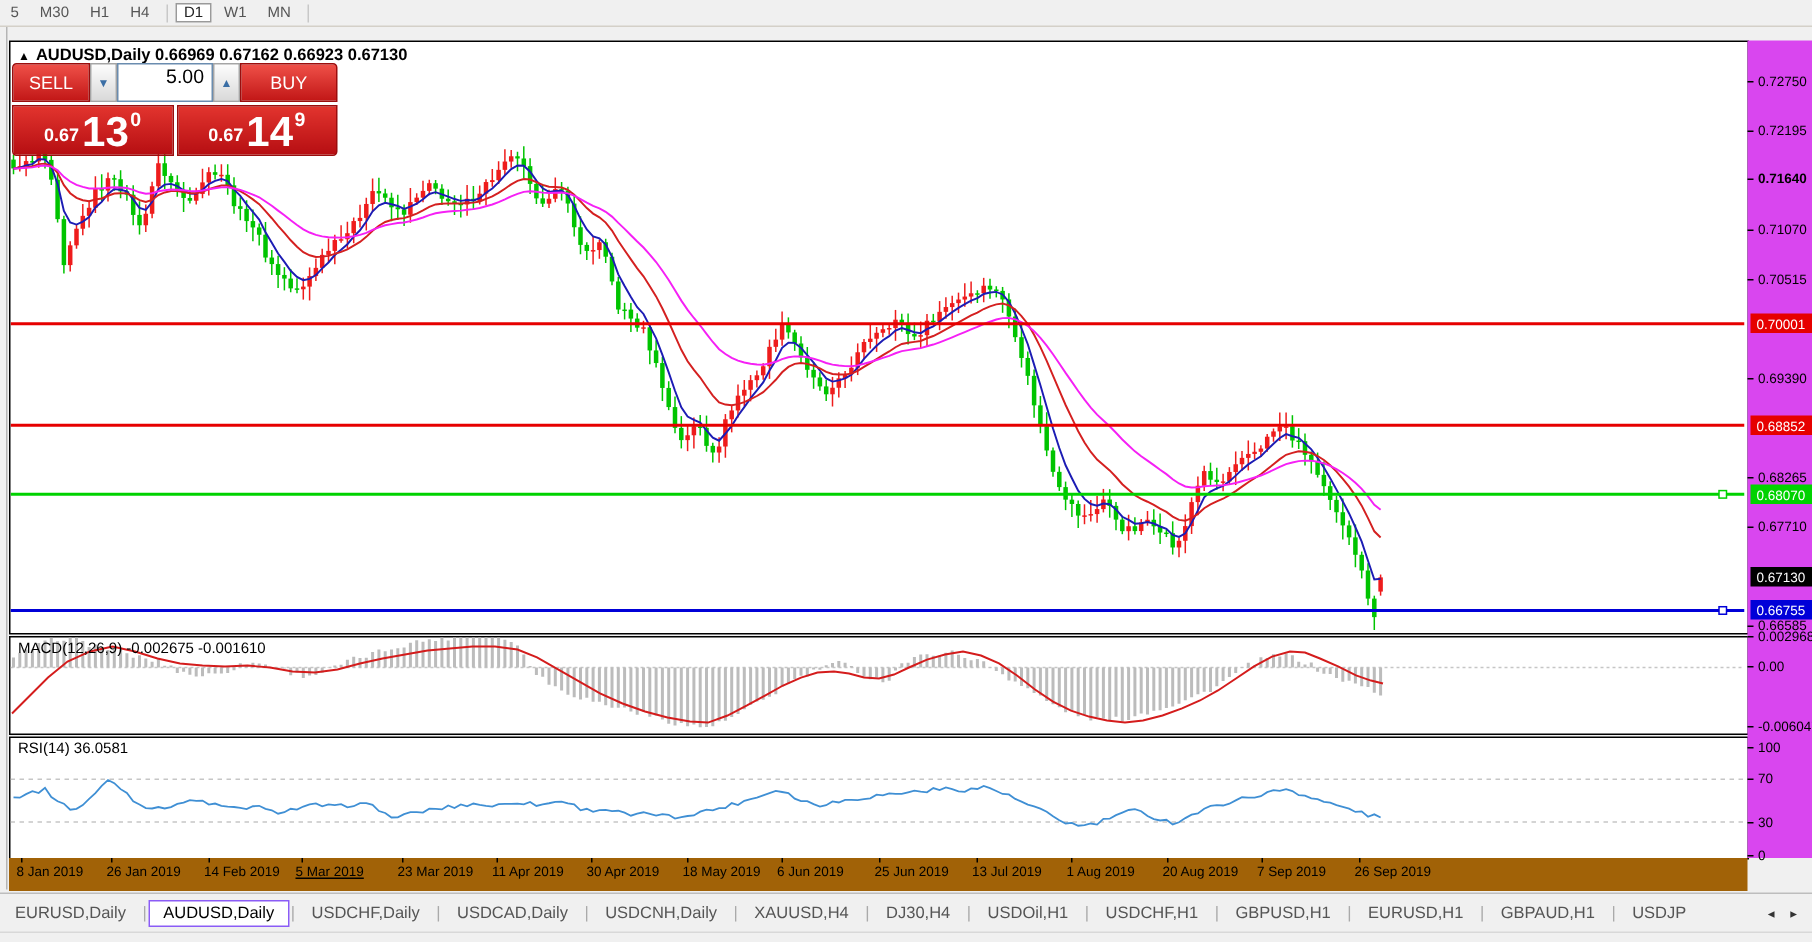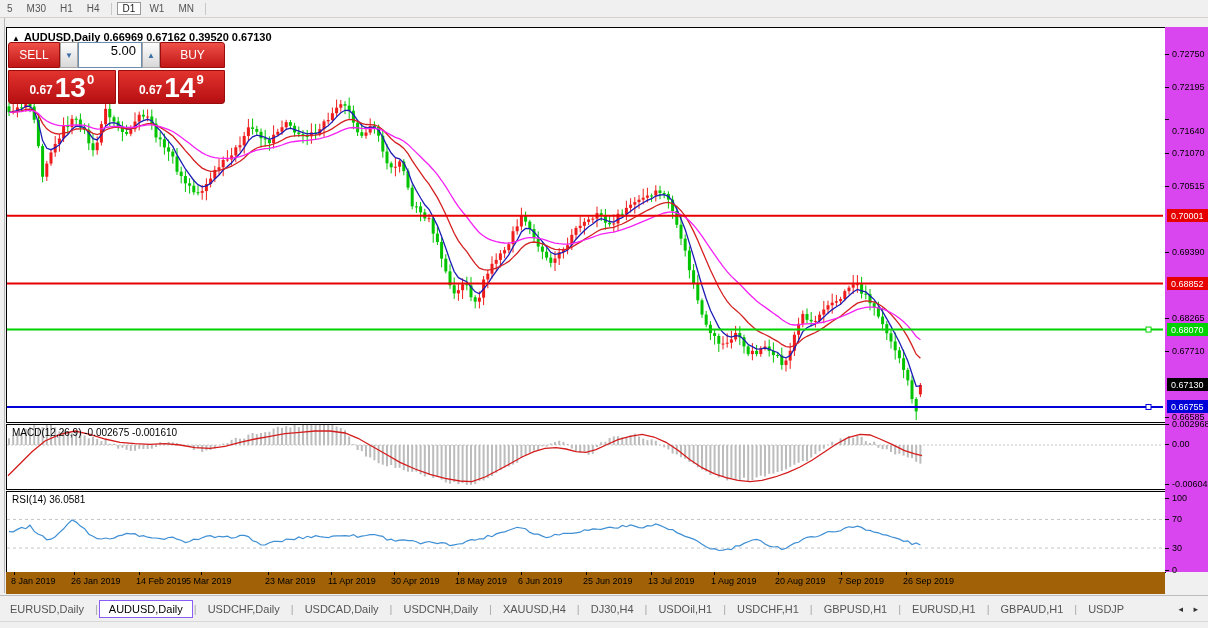--- a/index.html
+++ b/index.html
@@ -519,21 +519,21 @@
         <polyline points="9,112.3 13.2,111.8 17.4,110.3 21.6,109.4 25.8,106.1 30,106.3 34.2,110.8 38.400000000000006,122.6 42.6,140.6 46.800000000000004,148.3 51,149.7 55.2,147.7 59.400000000000006,144.7 63.6,138.3 67.80000000000001,134.6 72,129.3 76.2,126.0 80.4,126.5 84.60000000000001,127.6 88.8,132.9 93,138.6 97.2,139.9 101.4,134.7 105.60000000000001,126.1 109.80000000000001,123.1 114,122.6 118.2,124.1 122.4,126.8 126.60000000000001,129.1 130.8,129.2 135,126.6 139.20000000000002,122.7 143.4,120.6 147.6,119.3 151.8,120.7 156,126.3 160.20000000000002,130.6 164.4,136.2 168.6,141.3 172.8,146.4 177,154.8 181.20000000000002,161.9 185.4,169.0 189.6,174.6 193.8,180.5 198,184.6 202.20000000000002,186.8 206.4,185.9 210.60000000000002,183.4 214.8,178.9 219,175.0 223.20000000000002,170.0 227.4,166.5 231.60000000000002,162.8 235.8,157.7 240,153.5 244.20000000000002,147.7 248.4,140.9 252.60000000000002,136.9 256.8,135.2 261,136.2 265.2,137.3 269.40000000000003,139.3 273.6,137.8 277.8,135.8 282,132.9 286.2,129.3 290.40000000000003,128.1 294.6,129.6 298.8,131.1 303,132.7 307.2,133.9 311.40000000000003,133.4 315.6,133.6 319.8,132.1 324,128.5 328.2,125.7 332.40000000000003,121.6 336.6,116.9 340.8,112.7 345,110.3 349.2,110.5 353.40000000000003,114.5 357.6,120.4 361.8,125.5 366,127.9 370.2,127.3 374.40000000000003,127.2 378.6,130.0 382.8,137.2 387,145.9 391.2,153.0 395.40000000000003,157.6 399.6,158.9 403.8,163.0 408,171.2 412.20000000000005,182.9 416.40000000000003,190.7 420.6,198.0 424.8,204.8 429,209.3 433.20000000000005,217.4 437.40000000000003,225.6 441.6,236.6 445.8,248.2 450,260.5 454.20000000000005,271.5 458.40000000000003,277.7 462.6,279.9 466.8,281.7 471,286.9 475.20000000000005,291.8 479.40000000000003,293.8 483.6,289.0 487.8,283.9 492,277.2 496.20000000000005,271.4 500.40000000000003,265.4 504.6,260.3 508.8,254.9 513,247.0 517.2,240.2 521.4,231.9 525.6,228.5 529.8000000000001,228.6 534,231.9 538.2,236.8 542.4,241.7 546.6,247.0 550.8000000000001,252.3 555,254.4 559.2,253.6 563.4,252.2 567.6,249.9 571.8000000000001,244.9 576,239.2 580.2,234.8 584.4,230.5 588.6,226.8 592.8000000000001,224.1 597,220.4 601.2,218.7 605.4,220.0 609.6,221.5 613.8000000000001,222.1 618,219.4 622.2,217.6 626.4,214.4 630.6,211.2 634.8000000000001,208.1 639,205.3 643.2,202.8 647.4,200.4 651.6,198.7 655.8000000000001,196.0 660,195.0 664.2,194.6 668.4,196.3 672.6,201.2 676.8000000000001,209.1 681,218.9 685.2,229.5 689.4,243.1 693.6,256.8 697.8000000000001,271.3 702,285.7 706.2,298.7 710.4,310.2 714.6,318.8 718.8000000000001,327.1 723,332.6 727.2,336.0 731.4,337.1 735.6,335.7 739.8000000000001,336.2 744,339.6 748.2,344.5 752.4,346.6 756.6,349.1 760.8000000000001,348.8 765,348.0 769.2,349.0 773.4,351.0 777.6,352.5 781.8000000000001,356.6 786,357.9 790.2,355.5 794.4,348.6 798.6,340.3 802.8000000000001,331.6 807,327.7 811.2,325.6 815.4000000000001,324.0 819.6,320.9 823.8000000000001,317.1 828,313.1 832.2,309.6 836.4000000000001,306.8 840.6,304.2 844.8000000000001,299.9 849,295.8 853.2,292.0 857.4000000000001,289.4 861.6,290.8 865.8000000000001,291.9 870,295.7 874.2,299.6 878.4000000000001,305.3 882.6,311.6 886.8000000000001,318.8 891,326.4 895.2,334.3 899.4000000000001,342.3 903.6,351.5 907.8000000000001,361.1 912,373.8 916.2,386.3 920.4000000000001,385.8" fill="none" stroke="#1c1cb4" stroke-width="1.3"></polyline>
         <polyline points="9,112.3 13.2,112.1 17.4,111.5 21.6,110.9 25.8,109.4 30,109.1 34.2,110.5 38.400000000000006,115.2 42.6,123.4 46.800000000000004,128.8 51,131.9 55.2,133.5 59.400000000000006,134.2 63.6,133.0 67.80000000000001,132.3 72,130.5 76.2,129.0 80.4,128.8 84.60000000000001,128.9 88.8,130.9 93,133.4 97.2,134.6 101.4,133.2 105.60000000000001,130.0 109.80000000000001,128.3 114,127.4 118.2,127.4 122.4,128.0 126.60000000000001,128.8 130.8,128.8 135,127.9 139.20000000000002,126.1 143.4,124.8 147.6,123.7 151.8,123.7 156,125.5 160.20000000000002,127.4 164.4,130.0 168.6,132.9 172.8,136.1 177,140.8 181.20000000000002,145.5 185.4,150.6 189.6,155.2 193.8,160.2 198,164.5 202.20000000000002,168.1 206.4,170.2 210.60000000000002,171.3 214.8,171.1 219,170.6 223.20000000000002,169.2 227.4,167.9 231.60000000000002,166.2 235.8,163.7 240,161.3 244.20000000000002,157.9 248.4,153.8 252.60000000000002,150.5 256.8,148.0 261,146.7 265.2,145.8 269.40000000000003,145.4 273.6,144.0 277.8,142.4 282,140.3 286.2,137.9 290.40000000000003,136.3 294.6,135.8 298.8,135.6 303,135.6 307.2,135.7 311.40000000000003,135.3 315.6,135.1 319.8,134.3 324,132.6 328.2,130.9 332.40000000000003,128.6 336.6,125.8 340.8,122.9 345,120.6 349.2,119.3 353.40000000000003,119.7 357.6,121.4 361.8,123.3 366,124.5 370.2,124.7 374.40000000000003,125.0 378.6,126.5 382.8,129.8 387,134.3 391.2,138.7 395.40000000000003,142.4 399.6,144.9 403.8,148.4 408,153.7 412.20000000000005,160.7 416.40000000000003,166.8 420.6,172.9 424.8,178.9 429,184.2 433.20000000000005,190.8 437.40000000000003,197.6 441.6,205.7 445.8,214.5 450,223.9 454.20000000000005,233.2 458.40000000000003,240.8 462.6,246.6 466.8,251.7 471,257.8 475.20000000000005,263.7 479.40000000000003,268.2 483.6,269.7 487.8,270.2 492,269.4 496.20000000000005,268.1 500.40000000000003,266.1 504.6,264.0 508.8,261.4 513,257.4 517.2,253.2 521.4,248.2 525.6,244.6 529.8000000000001,242.6 534,242.0 538.2,242.6 542.4,243.8 546.6,245.6 550.8000000000001,247.9 555,249.3 559.2,249.7 563.4,249.7 567.6,249.1 571.8000000000001,247.2 576,244.6 580.2,242.1 584.4,239.4 588.6,236.8 592.8000000000001,234.3 597,231.5 601.2,229.3 605.4,228.5 609.6,227.9 613.8000000000001,227.3 618,225.5 622.2,224.0 626.4,221.9 630.6,219.6 634.8000000000001,217.2 639,214.9 643.2,212.6 647.4,210.3 651.6,208.4 655.8000000000001,206.0 660,204.2 664.2,202.9 668.4,202.4 672.6,203.6 676.8000000000001,206.4 681,210.7 685.2,216.0 689.4,223.2 693.6,231.4 697.8000000000001,240.6 702,250.4 706.2,260.3 710.4,270.0 714.6,278.8 718.8000000000001,287.5 723,295.0 727.2,301.3 731.4,306.4 735.6,310.0 739.8000000000001,313.6 744,318.0 748.2,322.8 752.4,326.5 756.6,330.2 760.8000000000001,332.6 765,334.5 769.2,336.6 773.4,339.1 777.6,341.3 781.8000000000001,344.4 786,346.6 790.2,347.1 794.4,345.5 798.6,342.6 802.8000000000001,338.8 807,336.3 811.2,334.3 815.4000000000001,332.5 819.6,330.1 823.8000000000001,327.4 828,324.4 832.2,321.5 836.4000000000001,318.8 840.6,316.2 844.8000000000001,312.8 849,309.5 853.2,306.1 857.4000000000001,303.2 861.6,301.9 865.8000000000001,300.9 870,301.2 874.2,302.0 878.4000000000001,304.0 882.6,306.7 886.8000000000001,310.2 891,314.4 895.2,319.2 899.4000000000001,324.4 903.6,330.4 907.8000000000001,337.1 912,345.4 916.2,354.2 920.4000000000001,358.3" fill="none" stroke="#d42020" stroke-width="1.3"></polyline>
         <polyline points="9,112.3 13.2,112.2 17.4,111.8 21.6,111.6 25.8,110.7 30,110.4 34.2,111.1 38.400000000000006,113.5 42.6,117.9 46.800000000000004,121.0 51,123.2 55.2,124.6 59.400000000000006,125.6 63.6,125.6 67.80000000000001,125.7 72,125.2 76.2,124.8 80.4,125.0 84.60000000000001,125.3 88.8,126.6 93,128.2 97.2,129.2 101.4,128.8 105.60000000000001,127.5 109.80000000000001,126.8 114,126.4 118.2,126.5 122.4,126.8 126.60000000000001,127.3 130.8,127.5 135,127.0 139.20000000000002,126.2 143.4,125.5 147.6,124.9 151.8,124.8 156,125.7 160.20000000000002,126.6 164.4,128.1 168.6,129.7 172.8,131.5 177,134.3 181.20000000000002,137.2 185.4,140.4 189.6,143.5 193.8,146.9 198,150.0 202.20000000000002,152.9 206.4,155.0 210.60000000000002,156.6 214.8,157.6 219,158.2 223.20000000000002,158.3 227.4,158.4 231.60000000000002,158.2 235.8,157.5 240,156.6 244.20000000000002,155.2 248.4,153.3 252.60000000000002,151.6 256.8,150.2 261,149.4 265.2,148.7 269.40000000000003,148.3 273.6,147.4 277.8,146.3 282,145.0 286.2,143.4 290.40000000000003,142.2 294.6,141.5 298.8,141.0 303,140.7 307.2,140.4 311.40000000000003,139.8 315.6,139.4 319.8,138.7 324,137.5 328.2,136.3 332.40000000000003,134.7 336.6,132.9 340.8,130.9 345,129.2 349.2,127.9 353.40000000000003,127.5 357.6,127.8 361.8,128.4 366,128.7 370.2,128.5 374.40000000000003,128.4 378.6,128.9 382.8,130.4 387,132.7 391.2,135.1 395.40000000000003,137.3 399.6,138.9 403.8,141.2 408,144.4 412.20000000000005,148.6 416.40000000000003,152.6 420.6,156.8 424.8,161.0 429,165.0 433.20000000000005,169.7 437.40000000000003,174.7 441.6,180.5 445.8,186.7 450,193.5 454.20000000000005,200.4 458.40000000000003,206.6 462.6,212.0 466.8,217.0 471,222.6 475.20000000000005,228.0 479.40000000000003,232.8 483.6,236.0 487.8,238.6 492,240.4 496.20000000000005,241.7 500.40000000000003,242.5 504.6,243.0 508.8,243.1 513,242.3 517.2,241.2 521.4,239.4 525.6,238.2 529.8000000000001,237.6 534,237.6 538.2,238.2 542.4,239.2 546.6,240.4 550.8000000000001,242.0 555,243.1 559.2,243.7 563.4,244.1 567.6,244.2 571.8000000000001,243.6 576,242.5 580.2,241.3 584.4,240.0 588.6,238.6 592.8000000000001,237.2 597,235.5 601.2,234.1 605.4,233.4 609.6,232.7 613.8000000000001,232.1 618,230.8 622.2,229.7 626.4,228.2 630.6,226.6 634.8000000000001,224.9 639,223.1 643.2,221.4 647.4,219.6 651.6,217.9 655.8000000000001,216.0 660,214.5 664.2,213.0 668.4,212.1 672.6,212.0 676.8000000000001,212.9 681,214.7 685.2,217.2 689.4,220.8 693.6,225.2 697.8000000000001,230.4 702,236.2 706.2,242.3 710.4,248.6 714.6,254.6 718.8000000000001,260.7 723,266.4 727.2,271.7 731.4,276.4 735.6,280.3 739.8000000000001,284.2 744,288.5 748.2,293.0 752.4,297.0 756.6,300.9 760.8000000000001,304.2 765,307.1 769.2,310.1 773.4,313.2 777.6,316.1 781.8000000000001,319.5 786,322.3 790.2,324.3 794.4,325.0 798.6,324.9 802.8000000000001,324.2 807,323.9 811.2,323.7 815.4000000000001,323.5 819.6,322.9 823.8000000000001,322.0 828,320.8 832.2,319.6 836.4000000000001,318.3 840.6,317.0 844.8000000000001,315.2 849,313.3 853.2,311.3 857.4000000000001,309.4 861.6,308.3 865.8000000000001,307.4 870,307.1 874.2,307.1 878.4000000000001,307.8 882.6,308.9 886.8000000000001,310.6 891,312.7 895.2,315.3 899.4000000000001,318.3 903.6,321.8 907.8000000000001,325.9 912,330.9 916.2,336.5 920.4000000000001,339.8" fill="none" stroke="#f520f5" stroke-width="1.3"></polyline>
         <line x1="7" y1="215.86112000000008" x2="1163" y2="215.86112000000008" stroke="#e60000" stroke-width="2"></line>
         <line x1="7" y1="283.5142400000001" x2="1163" y2="283.5142400000001" stroke="#e60000" stroke-width="2"></line>
         <line x1="7" y1="329.55840000000035" x2="1163" y2="329.55840000000035" stroke="#00d200" stroke-width="2"></line>
         <rect x="1146" y="327.05840000000035" width="5" height="5" fill="#fff" stroke="#00d200" stroke-width="1"></rect>
         <line x1="7" y1="406.9856000000003" x2="1163" y2="406.9856000000003" stroke="#0000d8" stroke-width="2"></line>
         <rect x="1146" y="404.4856000000003" width="5" height="5" fill="#fff" stroke="#0000d8" stroke-width="1"></rect>
       </svg>
-    <div id="chart-title"><span class="tri">▲</span><span>AUDUSD,Daily  0.66969 0.67162 0.39520 0.67130</span></div>
+    <div id="chart-title"><span class="tri">▲</span><span>AUDUSD,Daily  0.66969 0.67162 0.66923 0.67130</span></div>
   </div>
 
   <div id="macd-plot" class="plot">
     <svg id="macd-svg" width="1156" height="62" viewBox="0 0 1156 62">
         <line x1="0" y1="20" x2="1156" y2="20" stroke="#c6c6c6" stroke-width="1" stroke-dasharray="2,2"></line>
         <line x1="2" y1="20" x2="2" y2="13.360565516531803" stroke="#bcbcbc" stroke-width="2"></line>
         <line x1="6.199999999999999" y1="20" x2="6.199999999999999" y2="10.156748426987583" stroke="#bcbcbc" stroke-width="2"></line>
         <line x1="10.399999999999999" y1="20" x2="10.399999999999999" y2="7.950303265540342" stroke="#bcbcbc" stroke-width="2"></line>
         <line x1="14.600000000000001" y1="20" x2="14.600000000000001" y2="7.986128902692709" stroke="#bcbcbc" stroke-width="2"></line>
         <line x1="18.8" y1="20" x2="18.8" y2="3.7428421824940905" stroke="#bcbcbc" stroke-width="2"></line>
@@ -763,21 +763,21 @@
       </svg>
     <div class="pane-label">RSI(14) 36.0581</div>
   </div>
 
   <div id="axis-col">
       <div class="ax-tick" style="top: 27px;"></div>
       <div class="ax-lbl" style="top: 22px;">0.72750</div>
       <div class="ax-tick" style="top: 59.6784px;"></div>
       <div class="ax-lbl" style="top: 54.6784px;">0.72195</div>
       <div class="ax-tick" style="top: 92.3568px;"></div>
-      <div class="ax-lbl" style="top: 99px;">0.71640</div>
+      <div class="ax-lbl" style="top: 87px; font-weight: bold;">0.71640</div>
       <div class="ax-tick" style="top: 125.918px;"></div>
       <div class="ax-lbl" style="top: 120.918px;">0.71070</div>
       <div class="ax-tick" style="top: 158.597px;"></div>
       <div class="ax-lbl" style="top: 153.597px;">0.70515</div>
       <div class="ax-tick" style="top: 224.837px;"></div>
       <div class="ax-lbl" style="top: 219.837px;">0.69390</div>
       <div class="ax-tick" style="top: 291.077px;"></div>
       <div class="ax-lbl" style="top: 286.077px;">0.68265</div>
       <div class="ax-tick" style="top: 323.755px;"></div>
       <div class="ax-lbl" style="top: 318.755px;">0.67710</div>
@@ -804,21 +804,21 @@
       <div class="ax-box" style="top: 351.406px; background: rgb(0, 0, 0);">0.67130</div>
     </div>
   <div id="date-axis">
       <div class="date-tick" style="left: 8px;"></div>
       <div class="date-lbl" style="left: 5px;">8 Jan 2019</div>
       <div class="date-tick" style="left: 68px;"></div>
       <div class="date-lbl" style="left: 65px;">26 Jan 2019</div>
       <div class="date-tick" style="left: 133px;"></div>
       <div class="date-lbl" style="left: 130px;">14 Feb 2019</div>
       <div class="date-tick" style="left: 195px;"></div>
-      <div class="date-lbl" style="left: 180px;">5 Mar 2019</div>
+      <div class="date-lbl" style="left: 191px; text-decoration: underline;">5 Mar 2019</div>
       <div class="date-tick" style="left: 262px;"></div>
       <div class="date-lbl" style="left: 259px;">23 Mar 2019</div>
       <div class="date-tick" style="left: 325px;"></div>
       <div class="date-lbl" style="left: 322px;">11 Apr 2019</div>
       <div class="date-tick" style="left: 388px;"></div>
       <div class="date-lbl" style="left: 385px;">30 Apr 2019</div>
       <div class="date-tick" style="left: 452px;"></div>
       <div class="date-lbl" style="left: 449px;">18 May 2019</div>
       <div class="date-tick" style="left: 515px;"></div>
       <div class="date-lbl" style="left: 512px;">6 Jun 2019</div>

